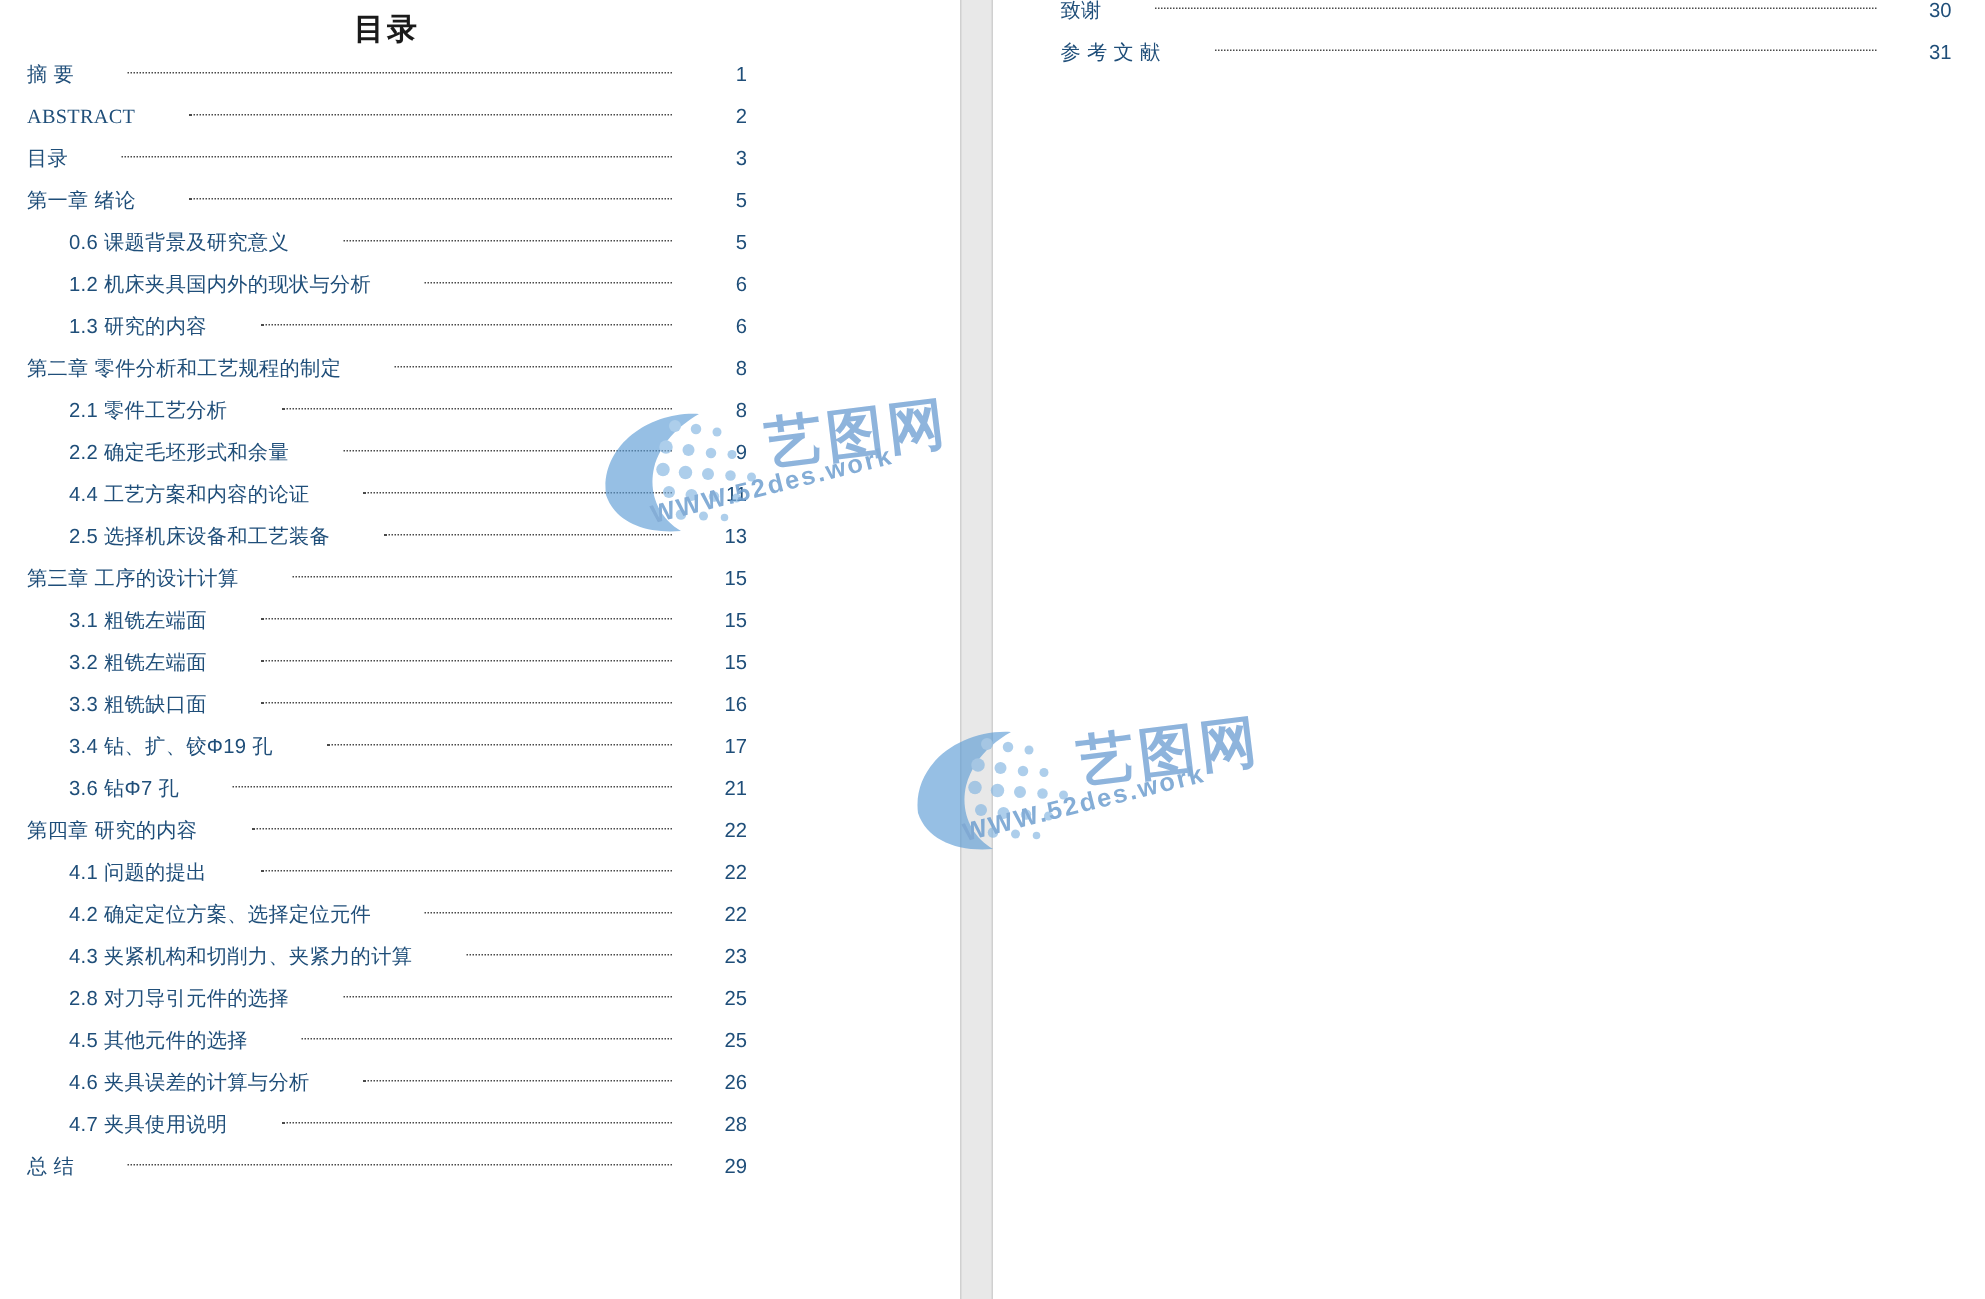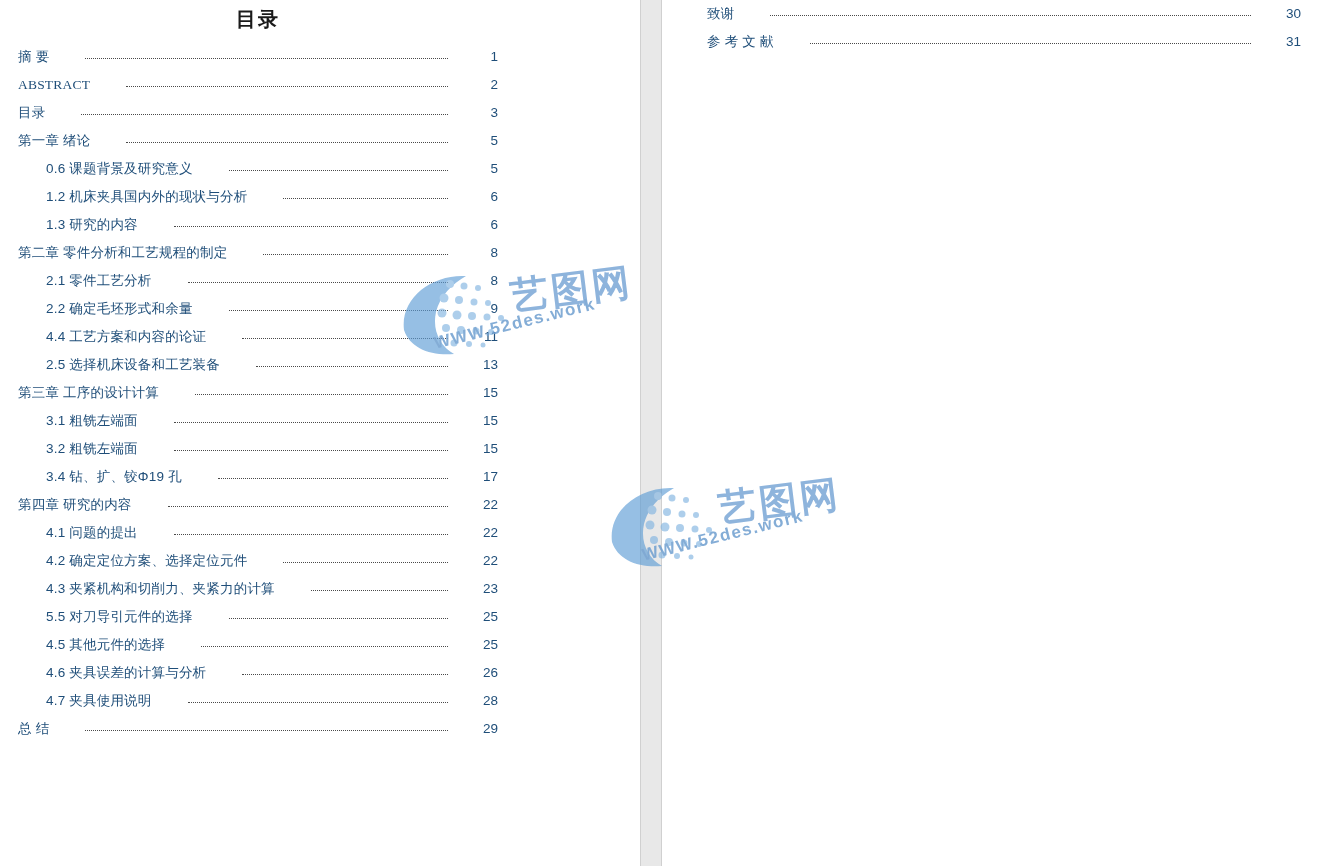--- a/index.html
+++ b/index.html
@@ -61,21 +61,21 @@
   }
 
   .toc-list {
     margin: 0;
     padding: 0;
     list-style: none;
   }
 
   .toc-entry {
     display: flex;
-    align-items: center;
+    align-items: flex-start;
     font-size: 13.5px;
     line-height: 1;
     color: #1f4e79;
     height: 28px;
     white-space: nowrap;
     gap: 32px;
   }
 
   .toc-entry .label {
     flex: 0 0 auto;
@@ -240,28 +240,38 @@
         <span class="dots"></span>
         <span class="page-no">15</span>
       </li>
 
       <li class="toc-entry lvl-1">
         <span class="label">3.2 粗铣左端面</span>
         <span class="dots"></span>
         <span class="page-no">15</span>
       </li>
 
+      <li class="toc-entry lvl-1">
+        <span class="label">3.3 粗铣缺口面</span>
+        <span class="dots"></span>
+        <span class="page-no">16</span>
+      </li>
 
       <li class="toc-entry lvl-1">
         <span class="label">3.4 钻、扩、铰Φ19 孔</span>
         <span class="dots"></span>
         <span class="page-no">17</span>
       </li>
 
 
+      <li class="toc-entry lvl-1">
+        <span class="label">3.6 钻Φ7 孔</span>
+        <span class="dots"></span>
+        <span class="page-no">21</span>
+      </li>
 
       <li class="toc-entry lvl-0">
         <span class="label">第四章  研究的内容</span>
         <span class="dots"></span>
         <span class="page-no">22</span>
       </li>
 
       <li class="toc-entry lvl-1">
         <span class="label">4.1 问题的提出</span>
         <span class="dots"></span>
@@ -274,21 +284,21 @@
         <span class="page-no">22</span>
       </li>
 
       <li class="toc-entry lvl-1">
         <span class="label">4.3 夹紧机构和切削力、夹紧力的计算</span>
         <span class="dots"></span>
         <span class="page-no">23</span>
       </li>
 
       <li class="toc-entry lvl-1">
-        <span class="label">5.5 对刀导引元件的选择</span>
+        <span class="label">2.8 对刀导引元件的选择</span>
         <span class="dots"></span>
         <span class="page-no">25</span>
       </li>
 
       <li class="toc-entry lvl-1">
         <span class="label">4.5 其他元件的选择</span>
         <span class="dots"></span>
         <span class="page-no">25</span>
       </li>
 

